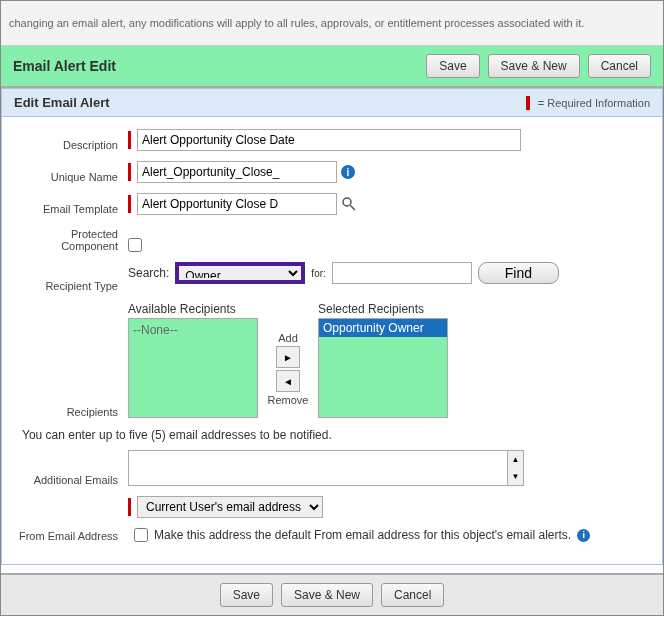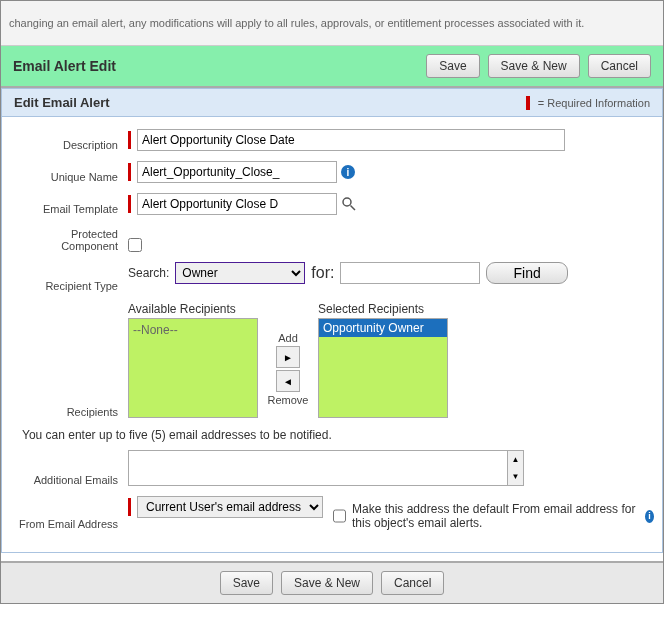--- a/index.html
+++ b/index.html
@@ -118,21 +118,21 @@
     }
 
     .text-input {
       border: 1px solid #aaa;
       padding: 2px 4px;
       font-size: 12px;
       height: 22px;
     }
 
     .text-input-wide {
-      width: 428px;
+      width: 384px;
     }
 
     .text-input-medium {
       width: 200px;
     }
 
     .info-icon {
       display: inline-flex;
       width: 14px;
       height: 14px;
@@ -185,29 +185,29 @@
       align-items: center;
       gap: 6px;
       margin-bottom: 8px;
     }
 
     .search-label {
       font-size: 12px;
     }
 
     .select-input {
-      border: 1px solid #4c1d95;
+      border: 4px solid #4c1d95;
       padding: 2px;
       font-size: 12px;
       height: 22px;
       width: 130px;
     }
 
     .for-label {
-      font-size: 16px;
+      font-size: 10px;
     }
 
     .for-input {
       border: 1px solid #aaa;
       padding: 2px 4px;
       font-size: 12px;
       height: 22px;
       width: 140px;
     }
 
@@ -215,21 +215,21 @@
       padding: 2px 26px;
       border: 1px solid #999;
       background: linear-gradient(to bottom, #f9f9f9, #e0e0e0);
       cursor: pointer;
       font-size: 14px;
       border-radius: 9px;
     }
 
     .recipient-list {
       border: 1px solid #aaa;
-      background: #bef264;
+      background: #86efac;
       width: 130px;
       height: 100px;
       overflow-y: auto;
       font-size: 12px;
     }
 
     .recipient-list-item {
       padding: 2px 4px;
     }
 
@@ -483,21 +483,21 @@
             <button style="flex: 1; border: none; background: transparent; cursor: pointer; font-size: 8px; padding: 0;">▼</button>
           </div>
         </div>
       </div>
     </div>
 
     <div class="form-row">
       <div class="form-label">
         <span>From Email Address</span>
       </div>
-      <div class="form-value" style="flex-direction: row; align-items: flex-start;">
+      <div class="form-value" style="flex-direction: column; align-items: flex-start;">
         <div style="display: flex; align-items: center; gap: 4px;">
           <span class="required-mark"></span>
           <select class="from-email-select">
             <option>Current User's email address</option>
             <option>Organization's email address</option>
           </select>
         </div>
 
         <div class="checkbox-row" style="margin-top: 6px; padding-left: 6px; display: flex; align-items: center; gap: 6px;">
           <input type="checkbox" class="checkbox-input" style="">

